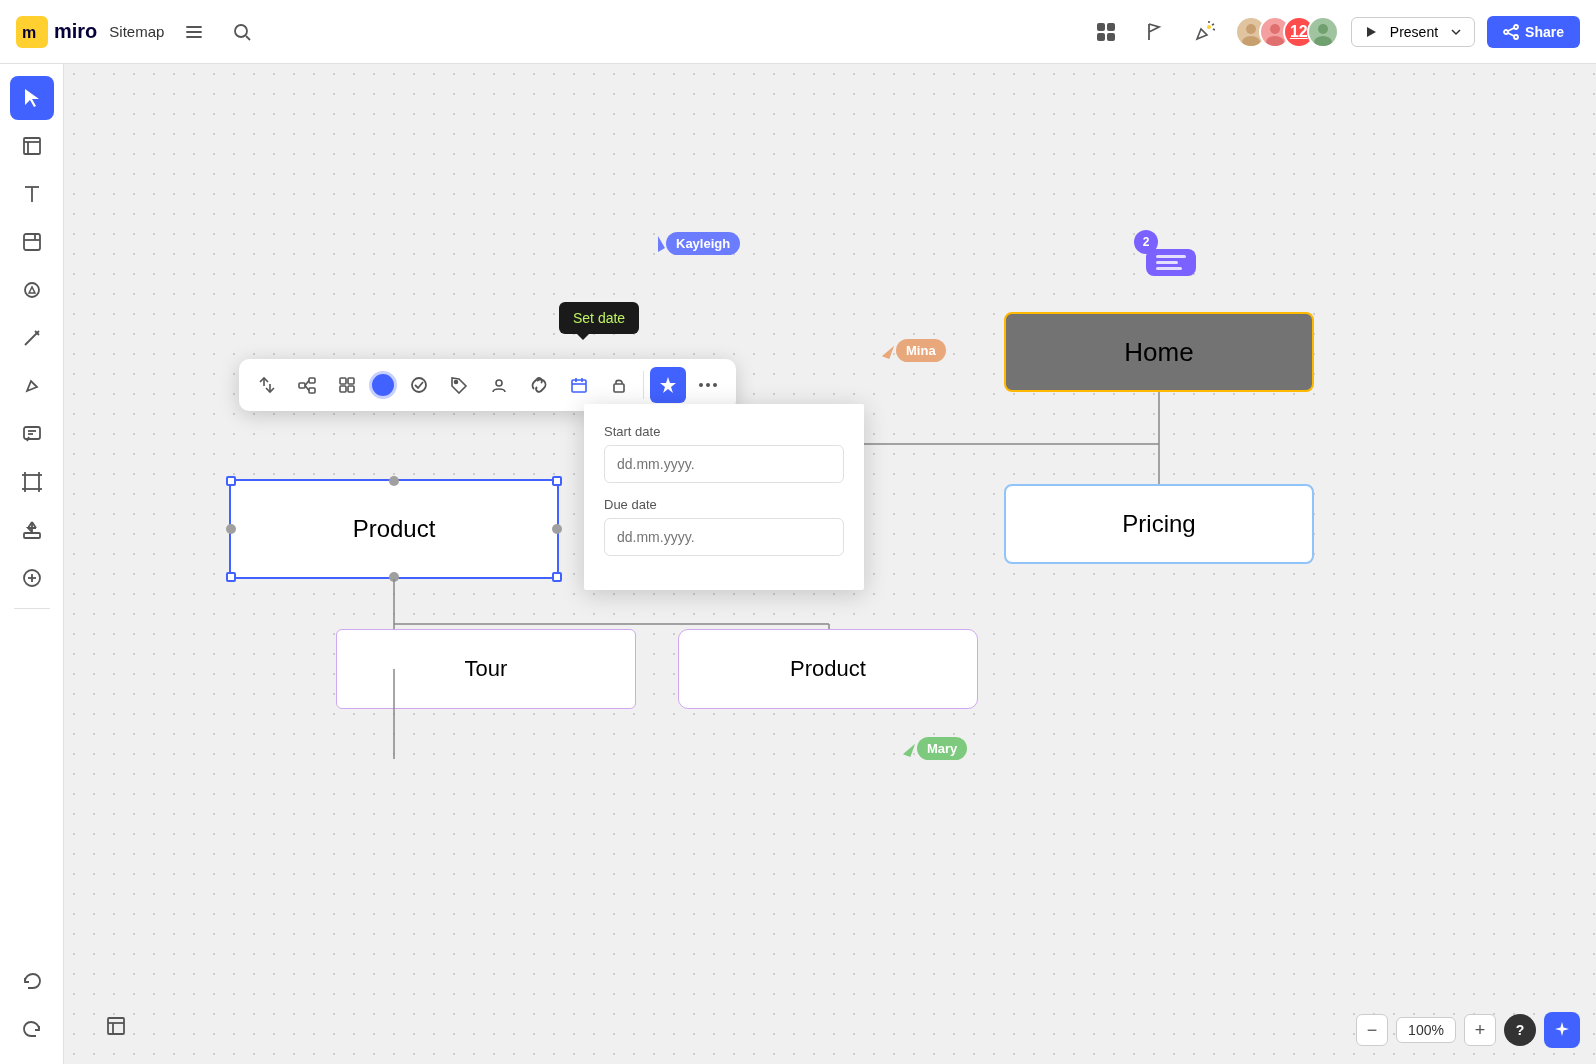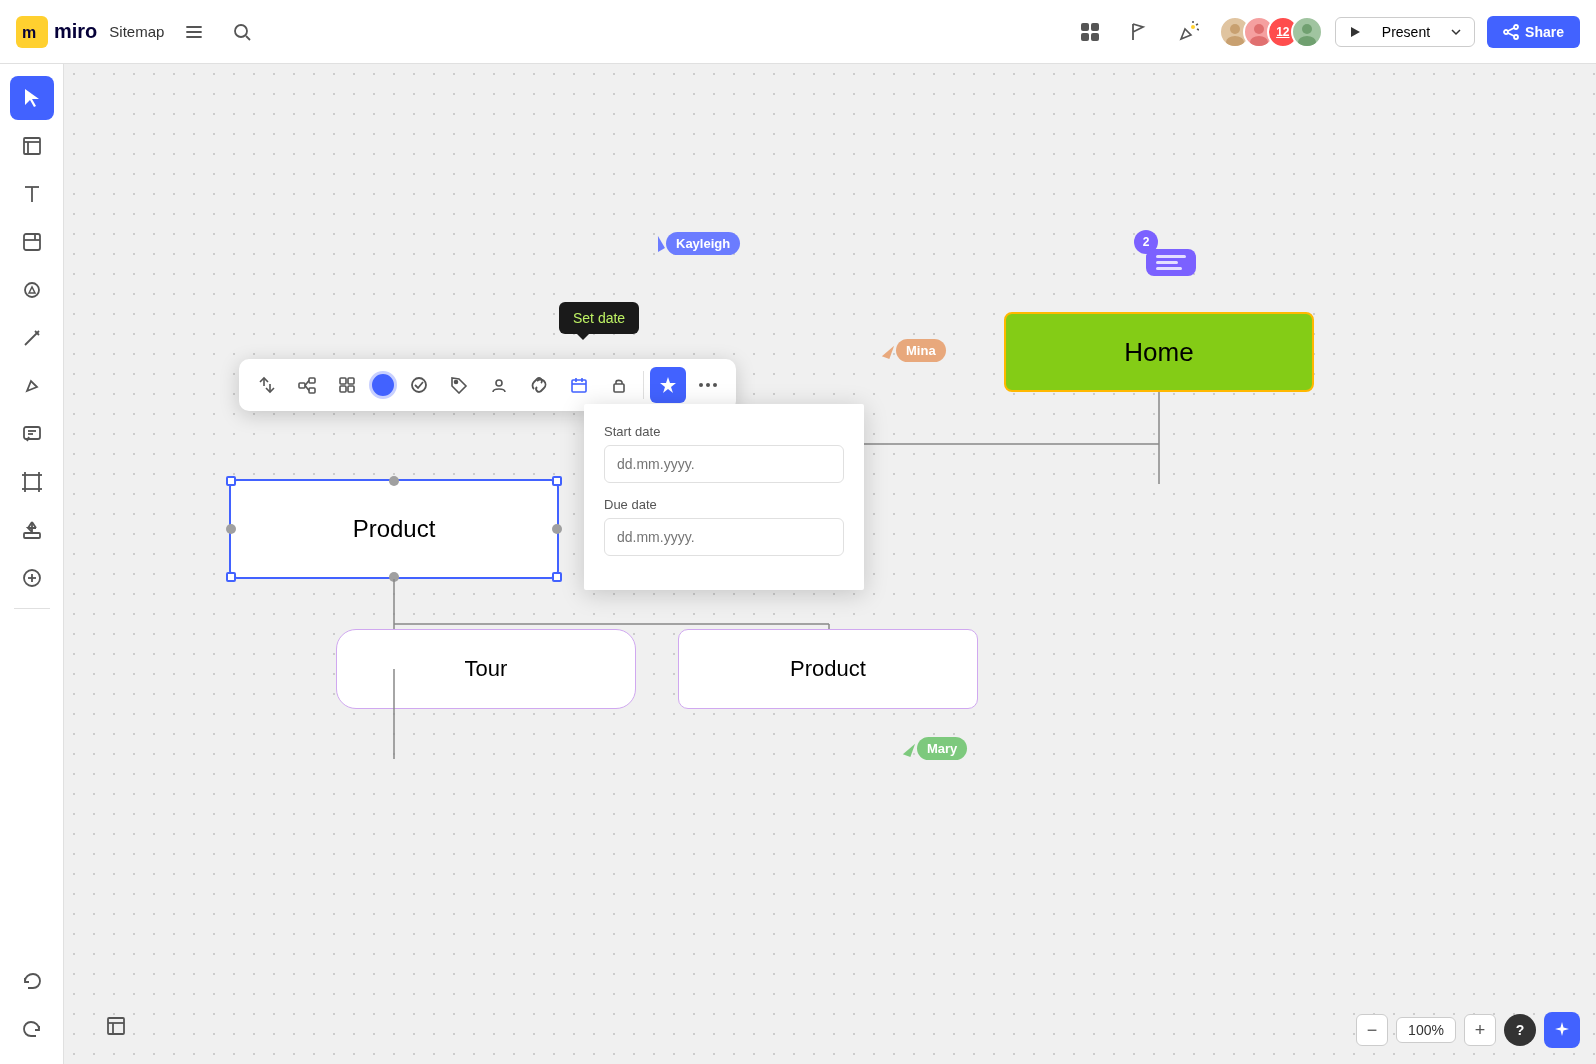--- a/index.html
+++ b/index.html
@@ -25,27 +25,27 @@
     .topbar-right { display: flex; align-items: center; gap: 12px; }
     .avatar-group { display: flex; align-items: center; }
     .avatar {
       width: 32px; height: 32px; border-radius: 50%; border: 2px solid #fff;
       margin-left: -8px; overflow: hidden; background: #ccc;
       display: flex; align-items: center; justify-content: center; font-size: 12px;
     }
     .avatar:first-child { margin-left: 0; }
     .avatar-count {
       width: 32px; height: 32px; border-radius: 50%; border: 2px solid #fff;
-      background: #FF4D4D; color: #fff; font-size: 12px; font-weight: 600;
+      background: #FF4D4D; color: #fff; font-size: 16px; font-weight: 600;
       display: flex; align-items: center; justify-content: center;
       margin-left: -8px;
       text-decoration: underline;
     }
     .present-btn {
-      display: flex; align-items: center; gap: 20px;
+      display: flex; align-items: center; gap: 12px;
       background: #fff; border: 1px solid #ccc; border-radius: 6px;
       padding: 6px 12px; cursor: pointer; font-size: 14px; font-weight: 500;
     }
     .share-btn {
       display: flex; align-items: center; gap: 6px;
       background: #4262FF; border: none; border-radius: 6px;
       padding: 8px 16px; cursor: pointer; color: #fff; font-size: 14px; font-weight: 600; text-align: right;
     }
     .icon-btn {
       background: none; border: none; cursor: pointer; padding: 8px;
@@ -127,39 +127,39 @@
       outline: none;
     }
 
     
     .node {
       position: absolute; display: flex; align-items: center; justify-content: center;
       font-size: 22px; font-weight: 500; cursor: pointer; border-radius: 8px;
     }
     .node-home {
       top: 248px; left: 940px; width: 310px; height: 80px;
-      border: 2.5px solid #FFB800; background: #84cc16;
+      border: 2.5px solid #FFB800; background: #737373;
       font-size: 26px;
     }
     .node-pricing {
       top: 420px; left: 940px; width: 310px; height: 80px;
       border: 2px solid #90C4F9; background: #fff;
       font-size: 24px;
     }
     .node-product-main {
       top: 415px; left: 165px; width: 330px; height: 100px;
       border: 2px solid #90C4F9; background: #fff;
       font-size: 24px;
     }
     .node-product-main.selected {
       border: 2px solid #4262FF;
     }
     .node-tour {
       top: 565px; left: 272px; width: 300px; height: 80px;
-      border: 1.5px solid #d0a8f0; background: #fff; border-radius: 20px;
+      border: 1.5px solid #d0a8f0; background: #fff; border-radius: 6px;
     }
     .node-product-sub {
       top: 565px; left: 614px; width: 300px; height: 80px;
       border: 1.5px solid #d0a8f0; background: #fff; border-radius: 10px;
     }
     .node-template {
       top: 690px; left: 272px; width: 300px; height: 80px;
       border: 1.5px solid #d0a8f0; background: #fff; border-radius: 10px;
     }
 
@@ -470,20 +470,23 @@
         <div class="notif-line" style="width:30px;"></div>
         <div class="notif-line" style="width:22px;"></div>
         <div class="notif-line" style="width:26px;"></div>
       </div>
     </div>
 
     <div class="node node-home">
       <span>Home</span>
     </div>
 
+    <div class="node node-pricing">
+      <span>Pricing</span>
+    </div>
 
     <div class="node node-product-main selected">
 
       <div class="resize-handle" style="top:-5px; left:-5px;"></div>
       <div class="resize-handle" style="top:-5px; right:-5px;"></div>
       <div class="resize-handle" style="bottom:-5px; left:-5px;"></div>
       <div class="resize-handle" style="bottom:-5px; right:-5px;"></div>
 
       <div class="conn-dot" style="top:0; left:50%;"></div>
       <div class="conn-dot" style="top:50%; left:0;"></div>

